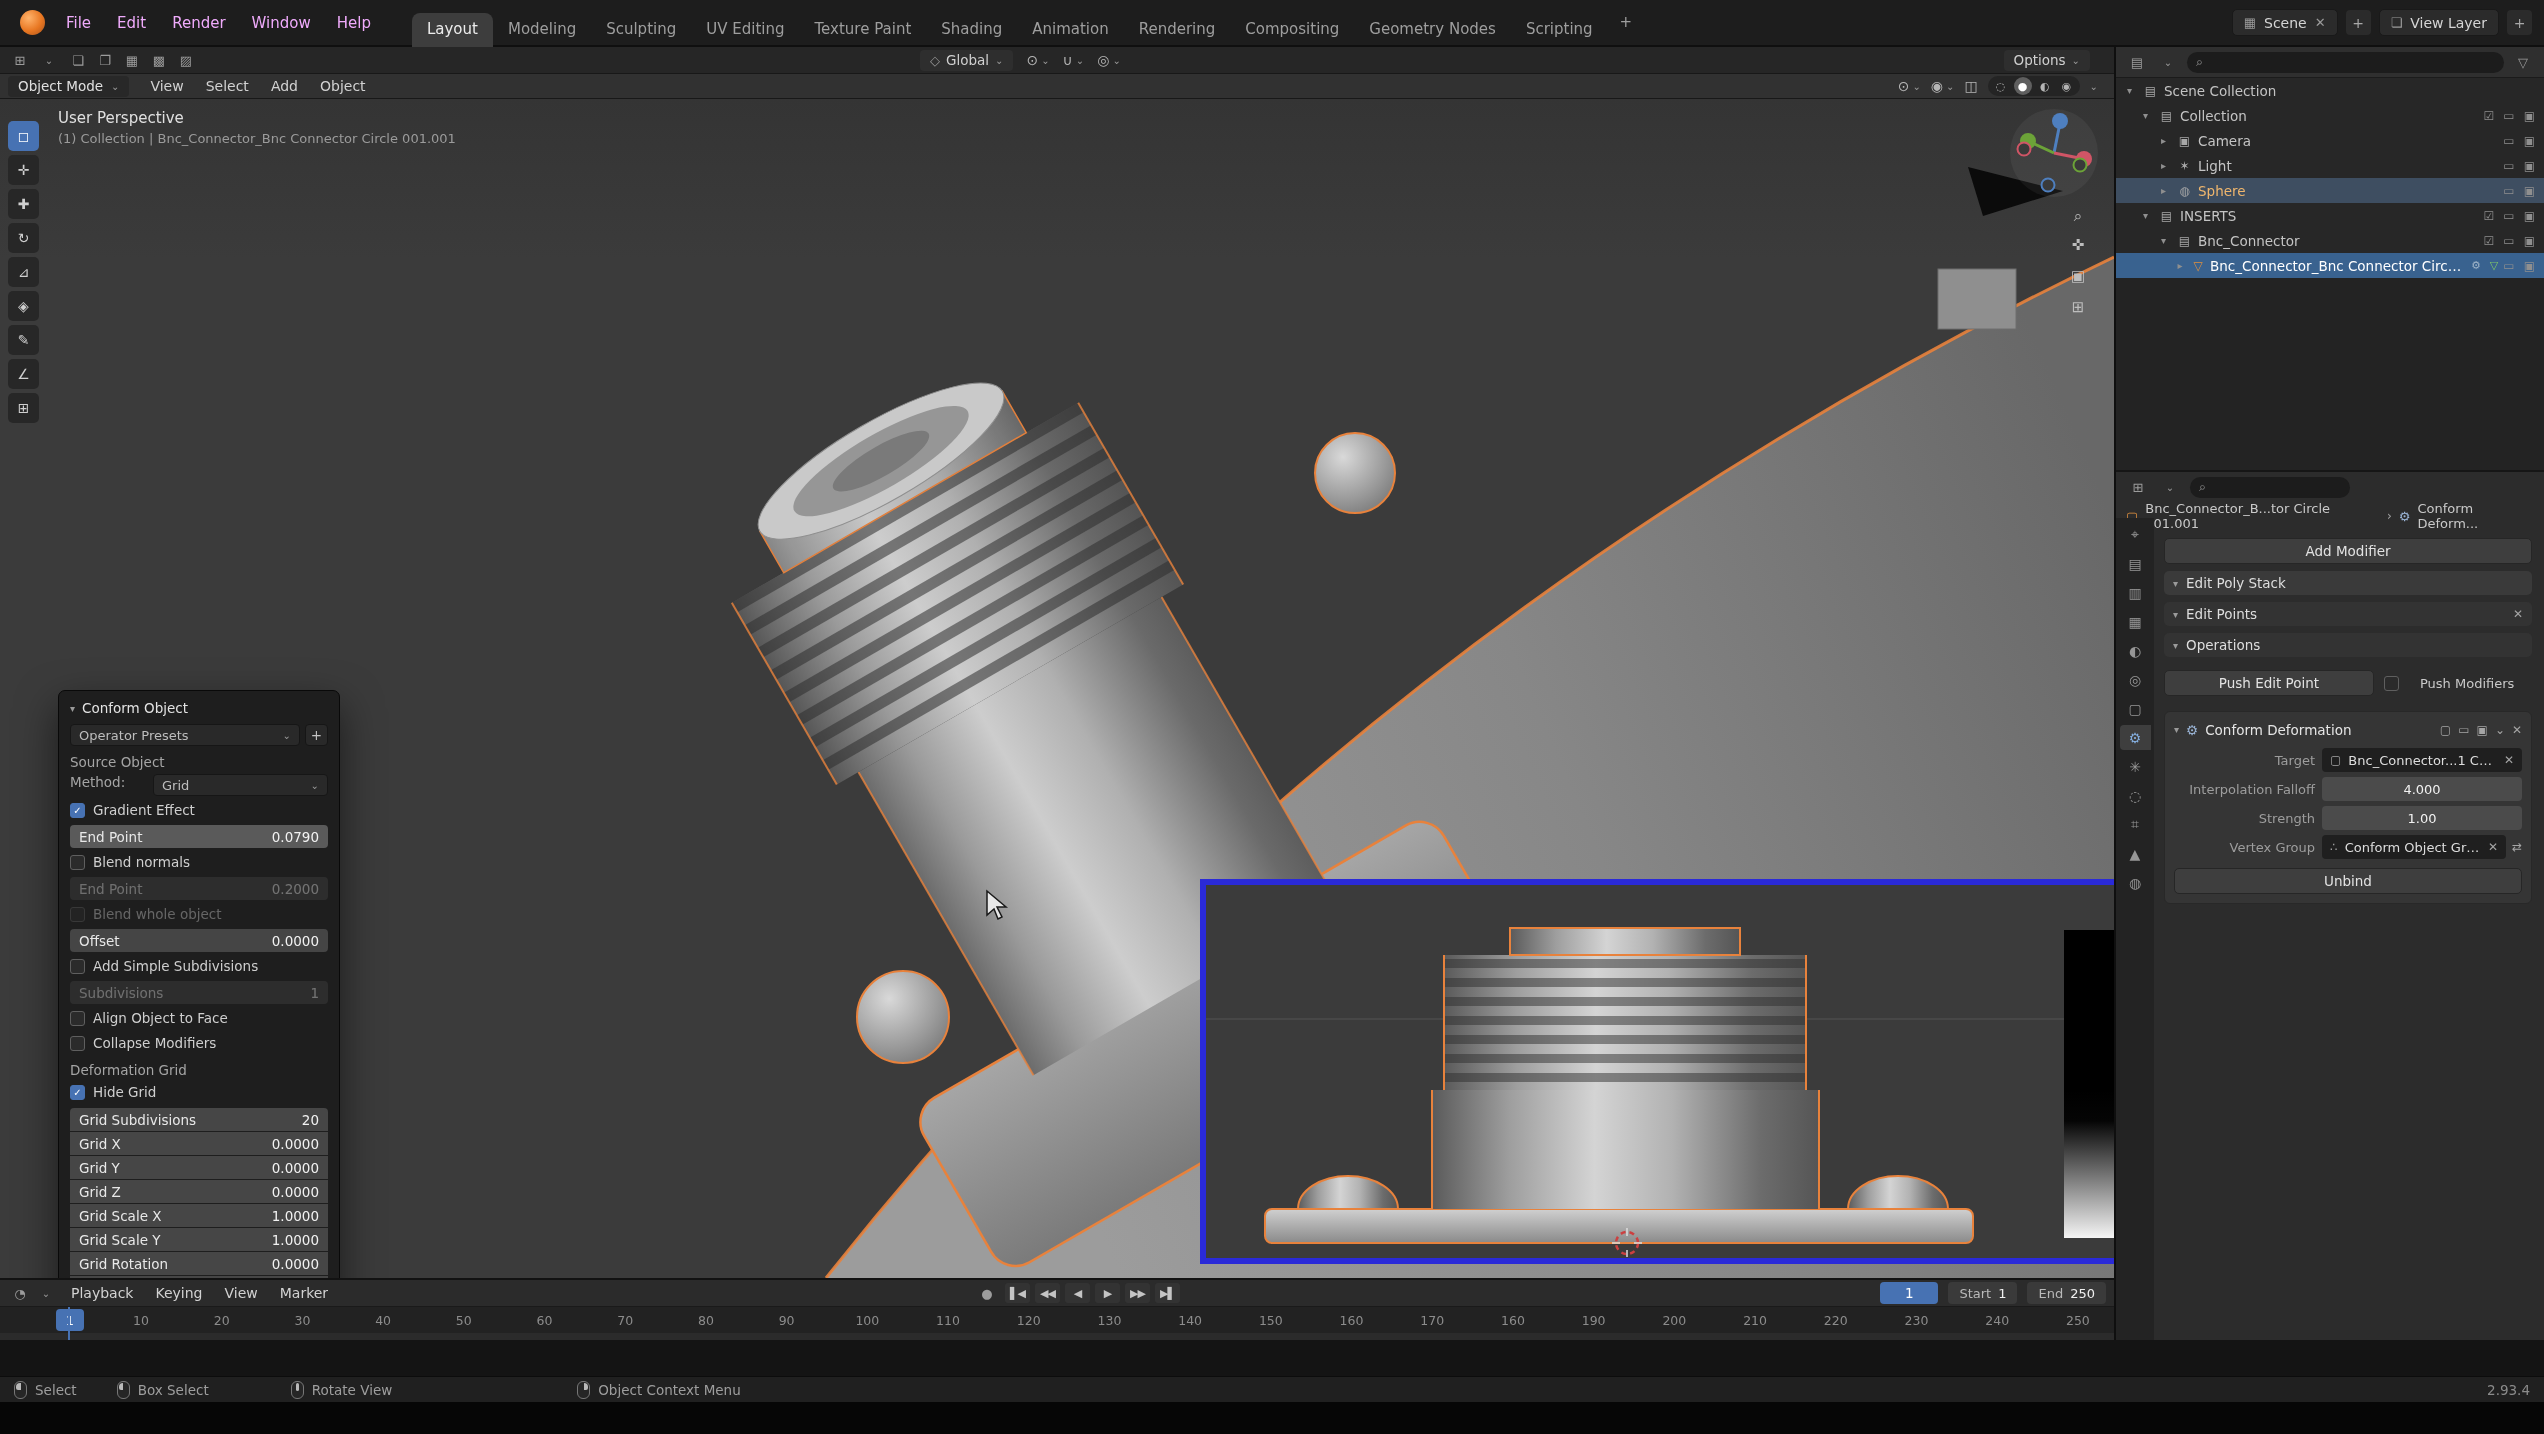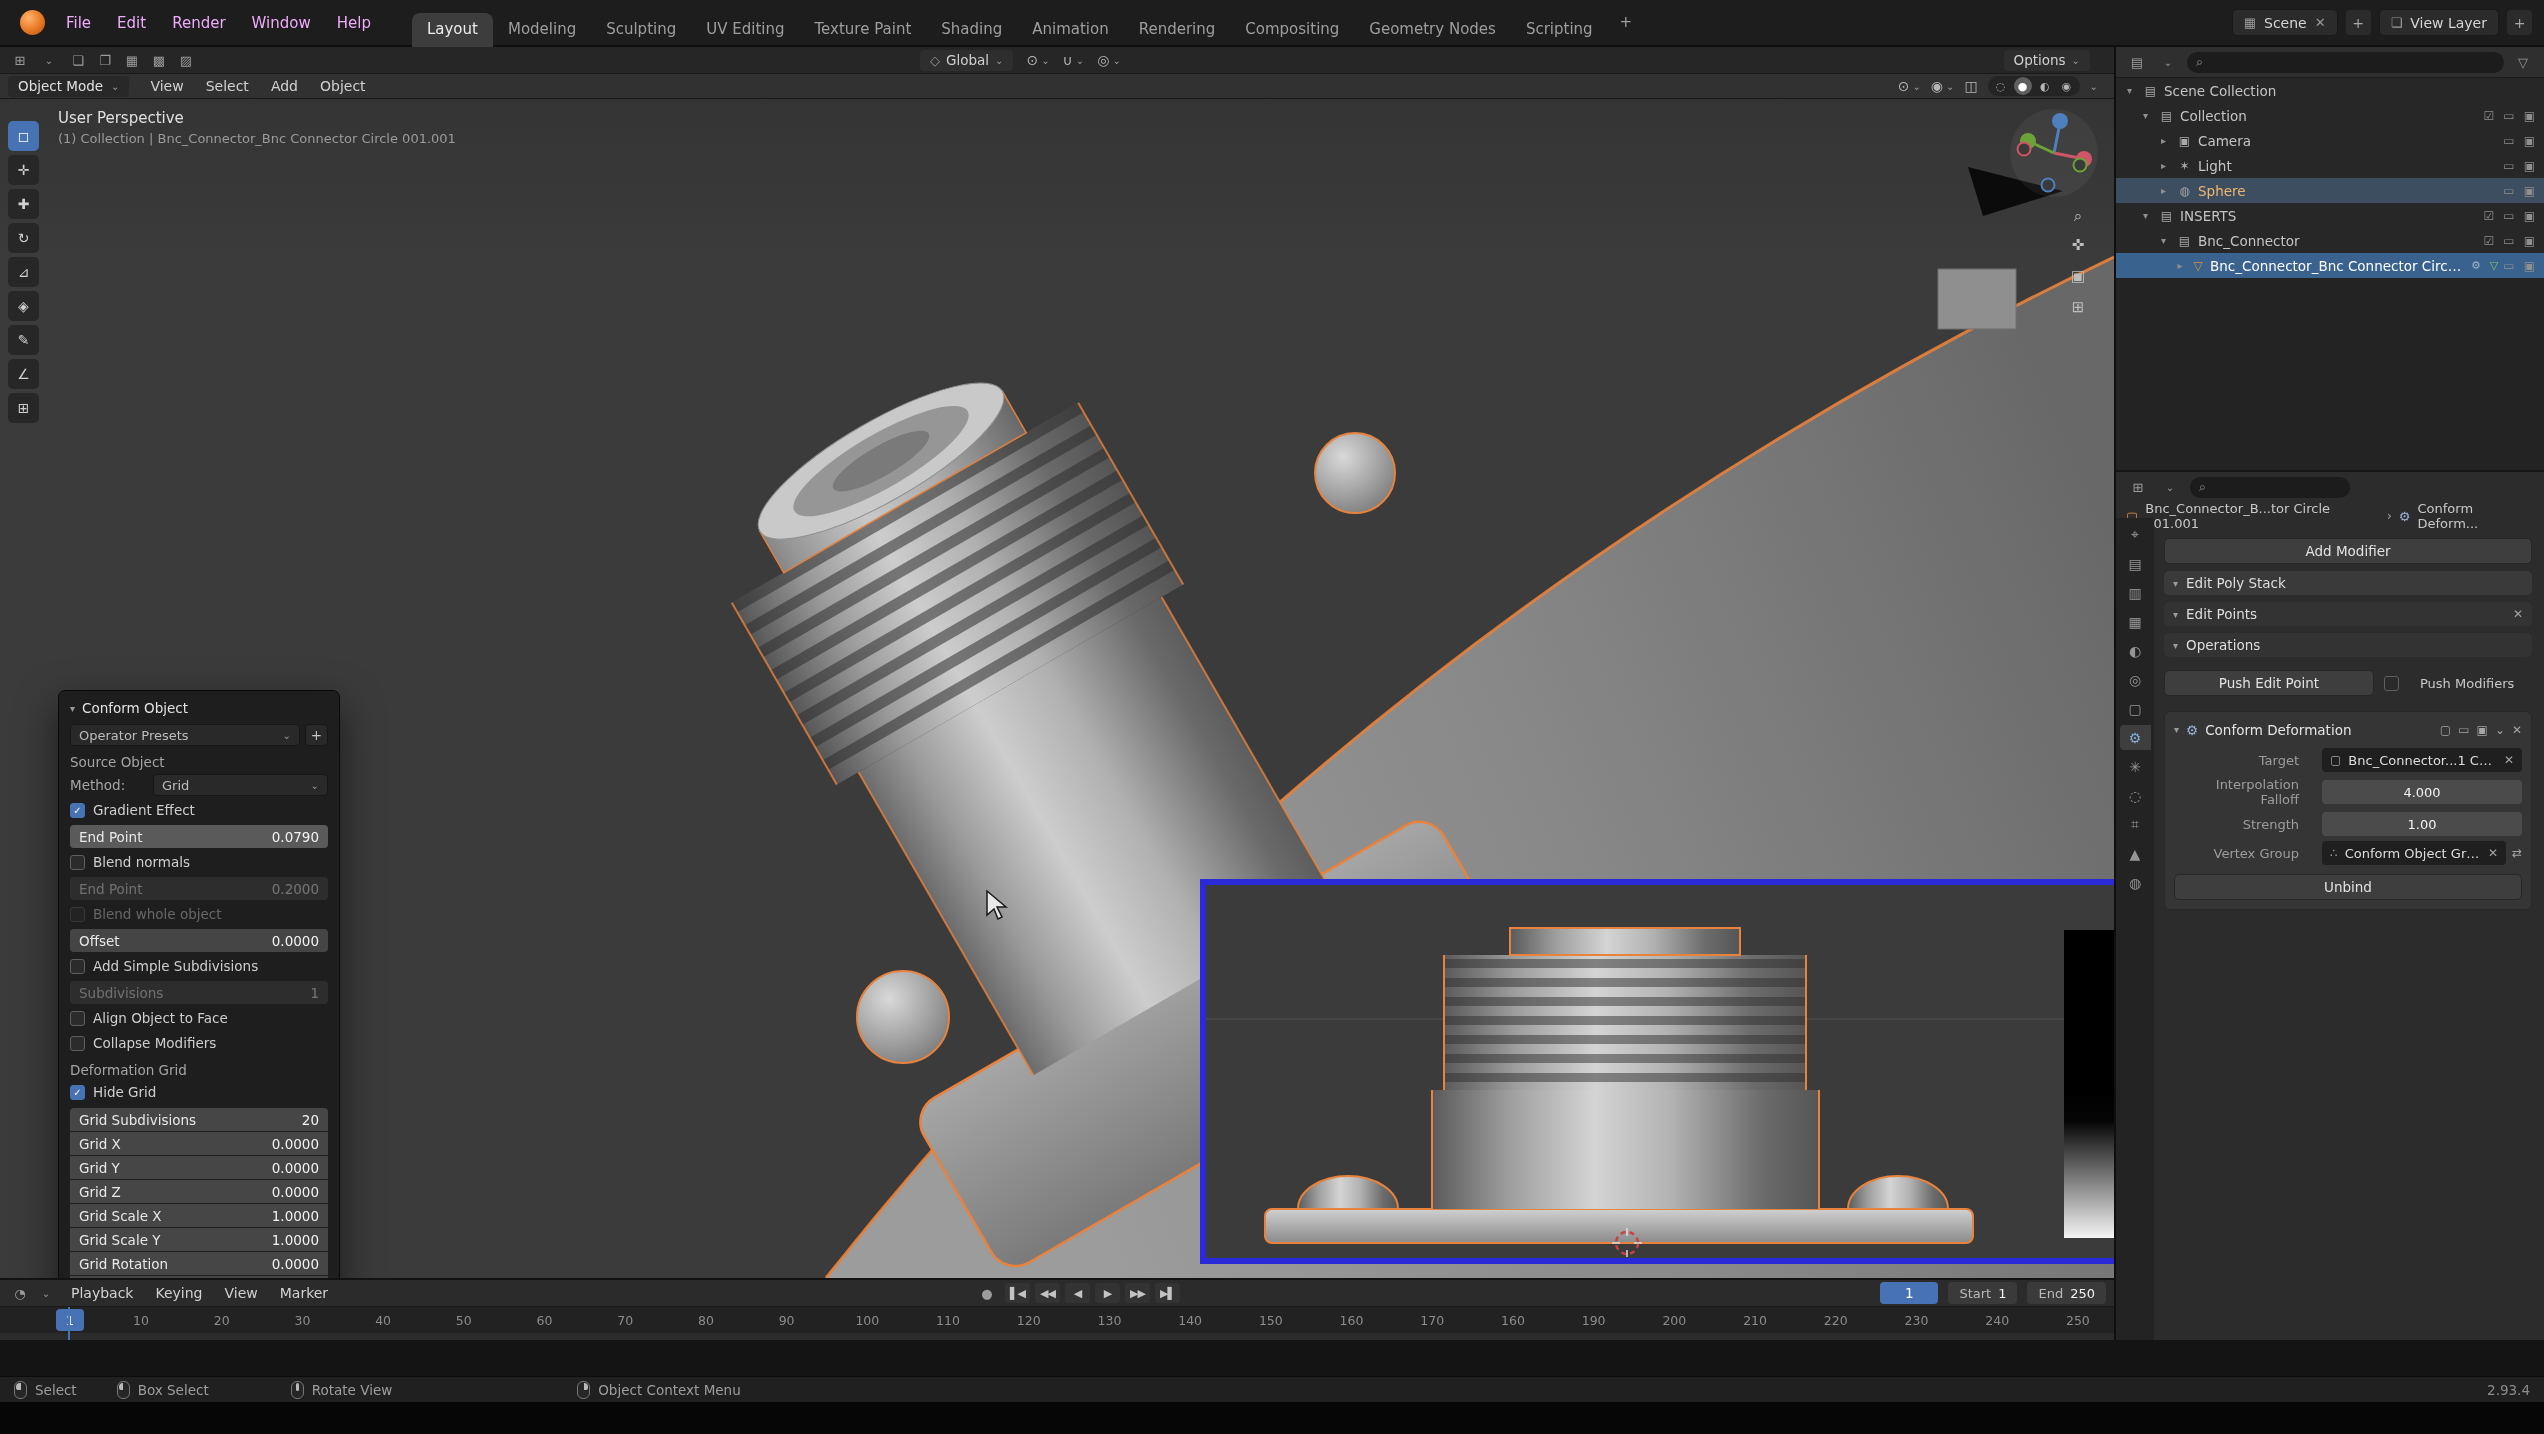--- a/index.html
+++ b/index.html
@@ -59,21 +59,21 @@
 .tool:first-child{background:#4772b3;color:#fff}
 #gizmo{position:absolute;left:2008px;top:8px}
 .sideic{position:absolute;left:2062px;width:32px;height:26px;color:#bdbdbd;font-size:15px;
   display:flex;align-items:center;justify-content:center}
 
 
 #conform{position:absolute;left:58px;top:591px;width:282px;background:#1e1e1e;
   border:1px solid #090909;border-radius:7px;box-shadow:0 16px 40px rgba(0,0,0,.55);
   padding:9px 11px 10px;font-size:13.5px;color:#cfcfcf}
 #conform .title{display:flex;align-items:center;gap:7px;color:#e3e3e3;margin-bottom:8px}
-.cp-row{display:flex;align-items:center;gap:5px;margin-top:4px}
+.cp-row{display:flex;align-items:flex-start;gap:5px;margin-top:4px}
 .cp-drop{flex:1;height:22px;background:#292929;border:1px solid #161616;border-radius:4px;
   display:flex;align-items:center;justify-content:space-between;padding:0 8px;color:#bdbdbd;font-size:13px}
 .cp-plus{width:23px;height:22px;background:#292929;border:1px solid #161616;border-radius:4px;
   display:flex;align-items:center;justify-content:center;color:#c5c5c5}
 .cp-label{color:#a5a5a5;margin:8px 0 2px}
 .crow{display:flex;align-items:center;gap:8px;height:22px;margin-top:3px}
 .cb{width:15px;height:15px;border-radius:3px;background:#2b2b2b;border:1px solid #5f5f5f;
   display:flex;align-items:center;justify-content:center;font-size:10px;color:#fff}
 .cb.on{background:#4772b3;border-color:#4772b3}
 .srow{height:23px;margin-top:4px;background:#454545;border-radius:4px;display:flex;
@@ -151,21 +151,21 @@
 .phead-row{height:24px;background:#3a3a3a;border-radius:5px;display:flex;align-items:center;
   gap:8px;padding:0 9px;font-size:13.5px;color:#dedede;margin-top:7px}
 .psub{background:#333}
 #pushrow{display:flex;gap:10px;margin-top:13px;align-items:center}
 #pushrow .pbtn{flex:1}
 .chkmini{display:flex;align-items:center;gap:21px;font-size:13px;color:#c9c9c9;width:148px}
 .modpanel{margin-top:15px;background:#353535;border:1px solid #282828;border-radius:6px;padding:4px 9px 9px}
 .modhead{height:27px;display:flex;align-items:center;gap:7px;font-size:13.5px;color:#e5e5e5}
 .modhead .sp{margin-left:auto;display:flex;gap:7px;color:#a5a5a5;font-size:12px;align-items:center}
 .mrow{display:flex;align-items:center;margin-top:5px}
-.mlabel{width:148px;text-align:right;padding-right:23px;font-size:13px;color:#9d9d9d;flex:none}
+.mlabel{width:148px;text-align:right;padding-right:7px;font-size:13px;color:#9d9d9d;flex:none}
 .mfield{flex:1;height:24px;background:#1f1f1f;border-radius:4px;display:flex;align-items:center;
   gap:7px;padding:0 8px;font-size:13px;color:#dedede;min-width:0}
 .mfield .tx{white-space:nowrap;overflow:hidden;text-overflow:ellipsis;flex:1}
 .mslider{flex:1;height:24px;background:#4b4b4b;border-radius:4px;display:flex;align-items:center;
   justify-content:center;font-size:13px;color:#f2f2f2}
 .mx{color:#a5a5a5;font-size:12px}
 #unbind{margin-top:9px}
 
 
 #gap{position:absolute;left:0;top:1340px;width:2544px;height:36px;background:#141414}

